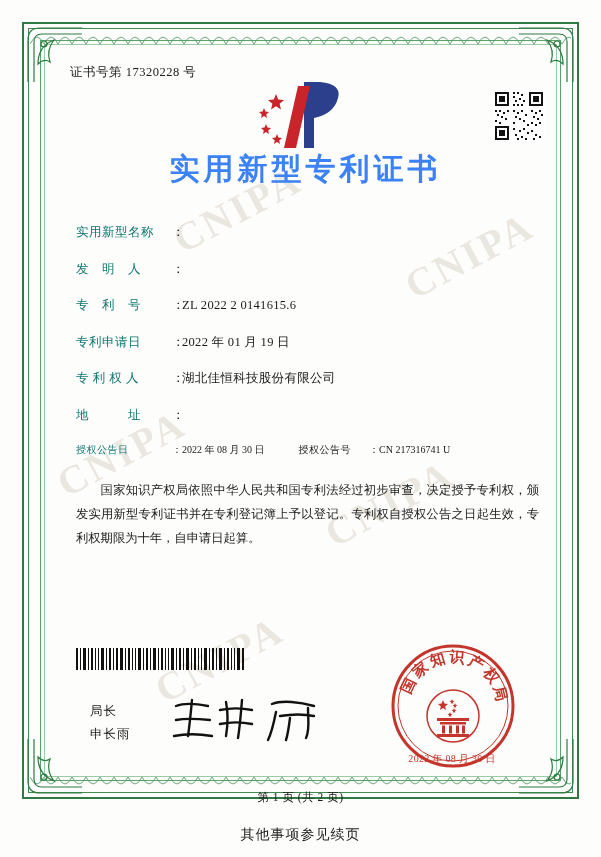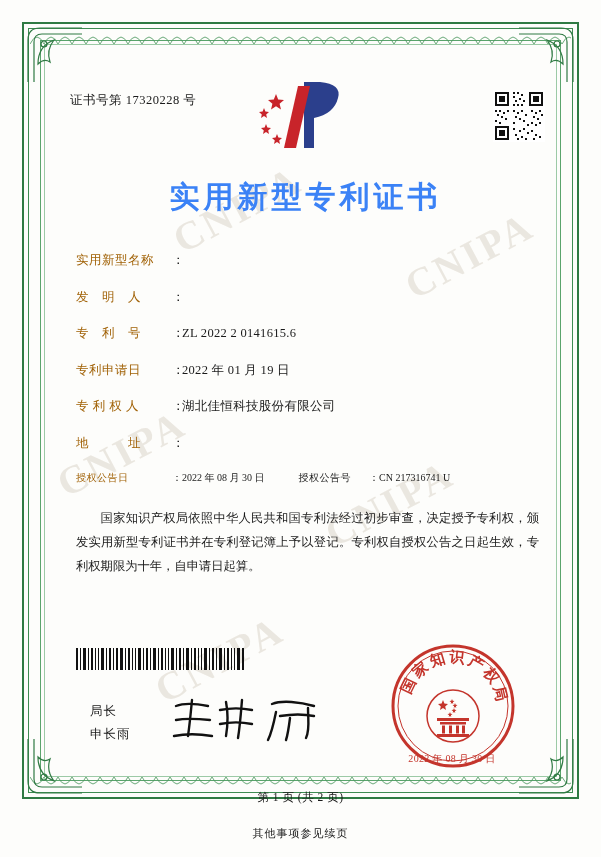--- a/index.html
+++ b/index.html
@@ -102,21 +102,21 @@
   .wm2 { left: 400px; top: 232px; }
   .wm3 { left: 52px;  top: 430px; }
   .wm4 { left: 320px; top: 480px; }
   .wm5 { left: 150px; top: 636px; }
 
   
   .content {
     position: absolute;
     left: 62px;
     right: 52px;
-    top: 92px;
+    top: 64px;
   }
 
   .cert-no {
     font-size: 12.5px;
     letter-spacing: 0.5px;
     color: #1a1a1a;
     margin-left: 8px;
   }
 
   
@@ -157,21 +157,21 @@
   .field {
     display: flex;
     align-items: baseline;
     margin-bottom: 24px;
     padding-left: 14px;
   }
   .f-label {
     width: 96px;
     flex: none;
     letter-spacing: 0.5px;
-    color: #a16207;
+    color: #0f766e;
   }
   .f-colon { width: 10px; flex: none; }
   .f-value {
     flex: 1;
     letter-spacing: 0.3px;
   }
   .field-inline {
     display: flex;
     align-items: baseline;
     padding-left: 14px;
@@ -254,21 +254,21 @@
     font-size: 11.5px;
     letter-spacing: 0.5px;
   }
 
   .footer-note {
     position: absolute;
     left: 0;
     right: 0;
     top: 826px;
     text-align: center;
-    font-size: 11px;
+    font-size: 14px;
     letter-spacing: 1px;
     color: #1a1a1a;
   }
 </style>
 </head>
 <body>
 
 <div class="page">
 
   <div class="frame-outer"></div>

